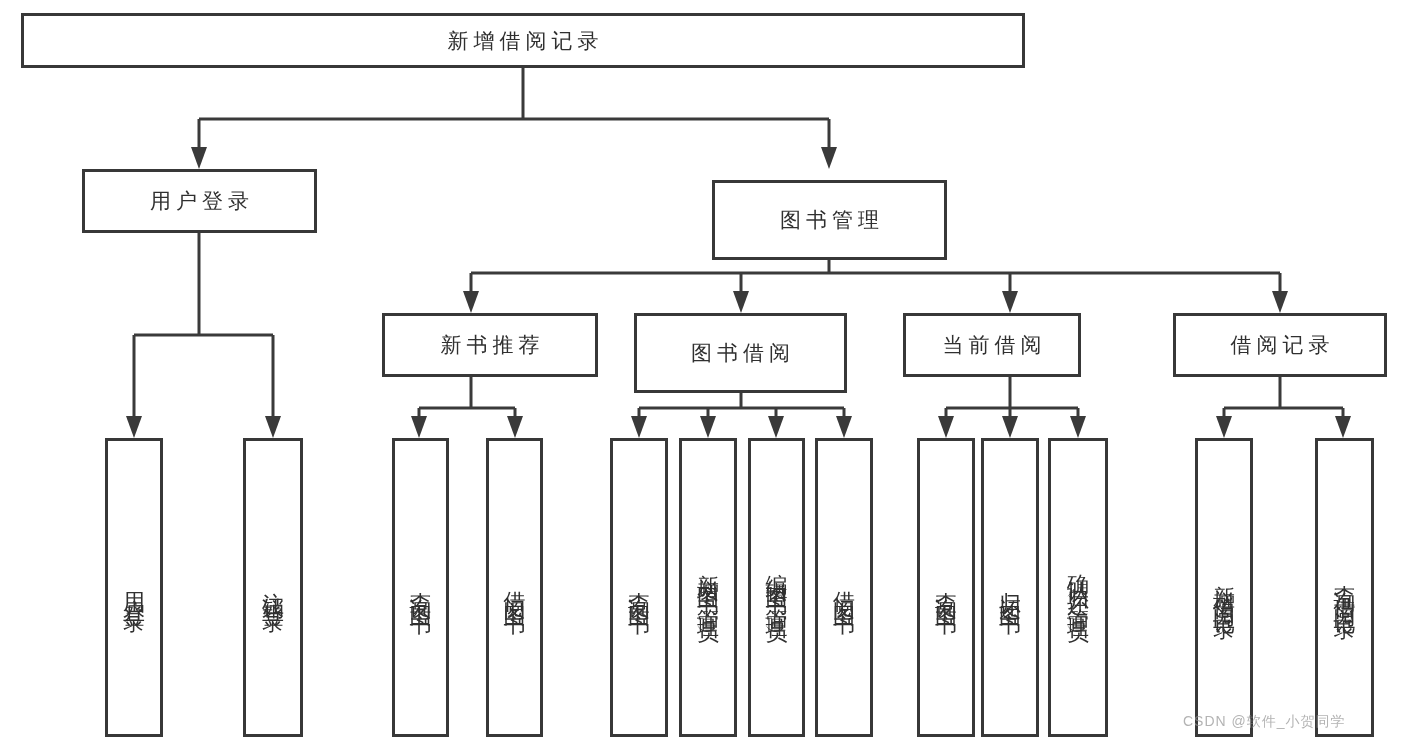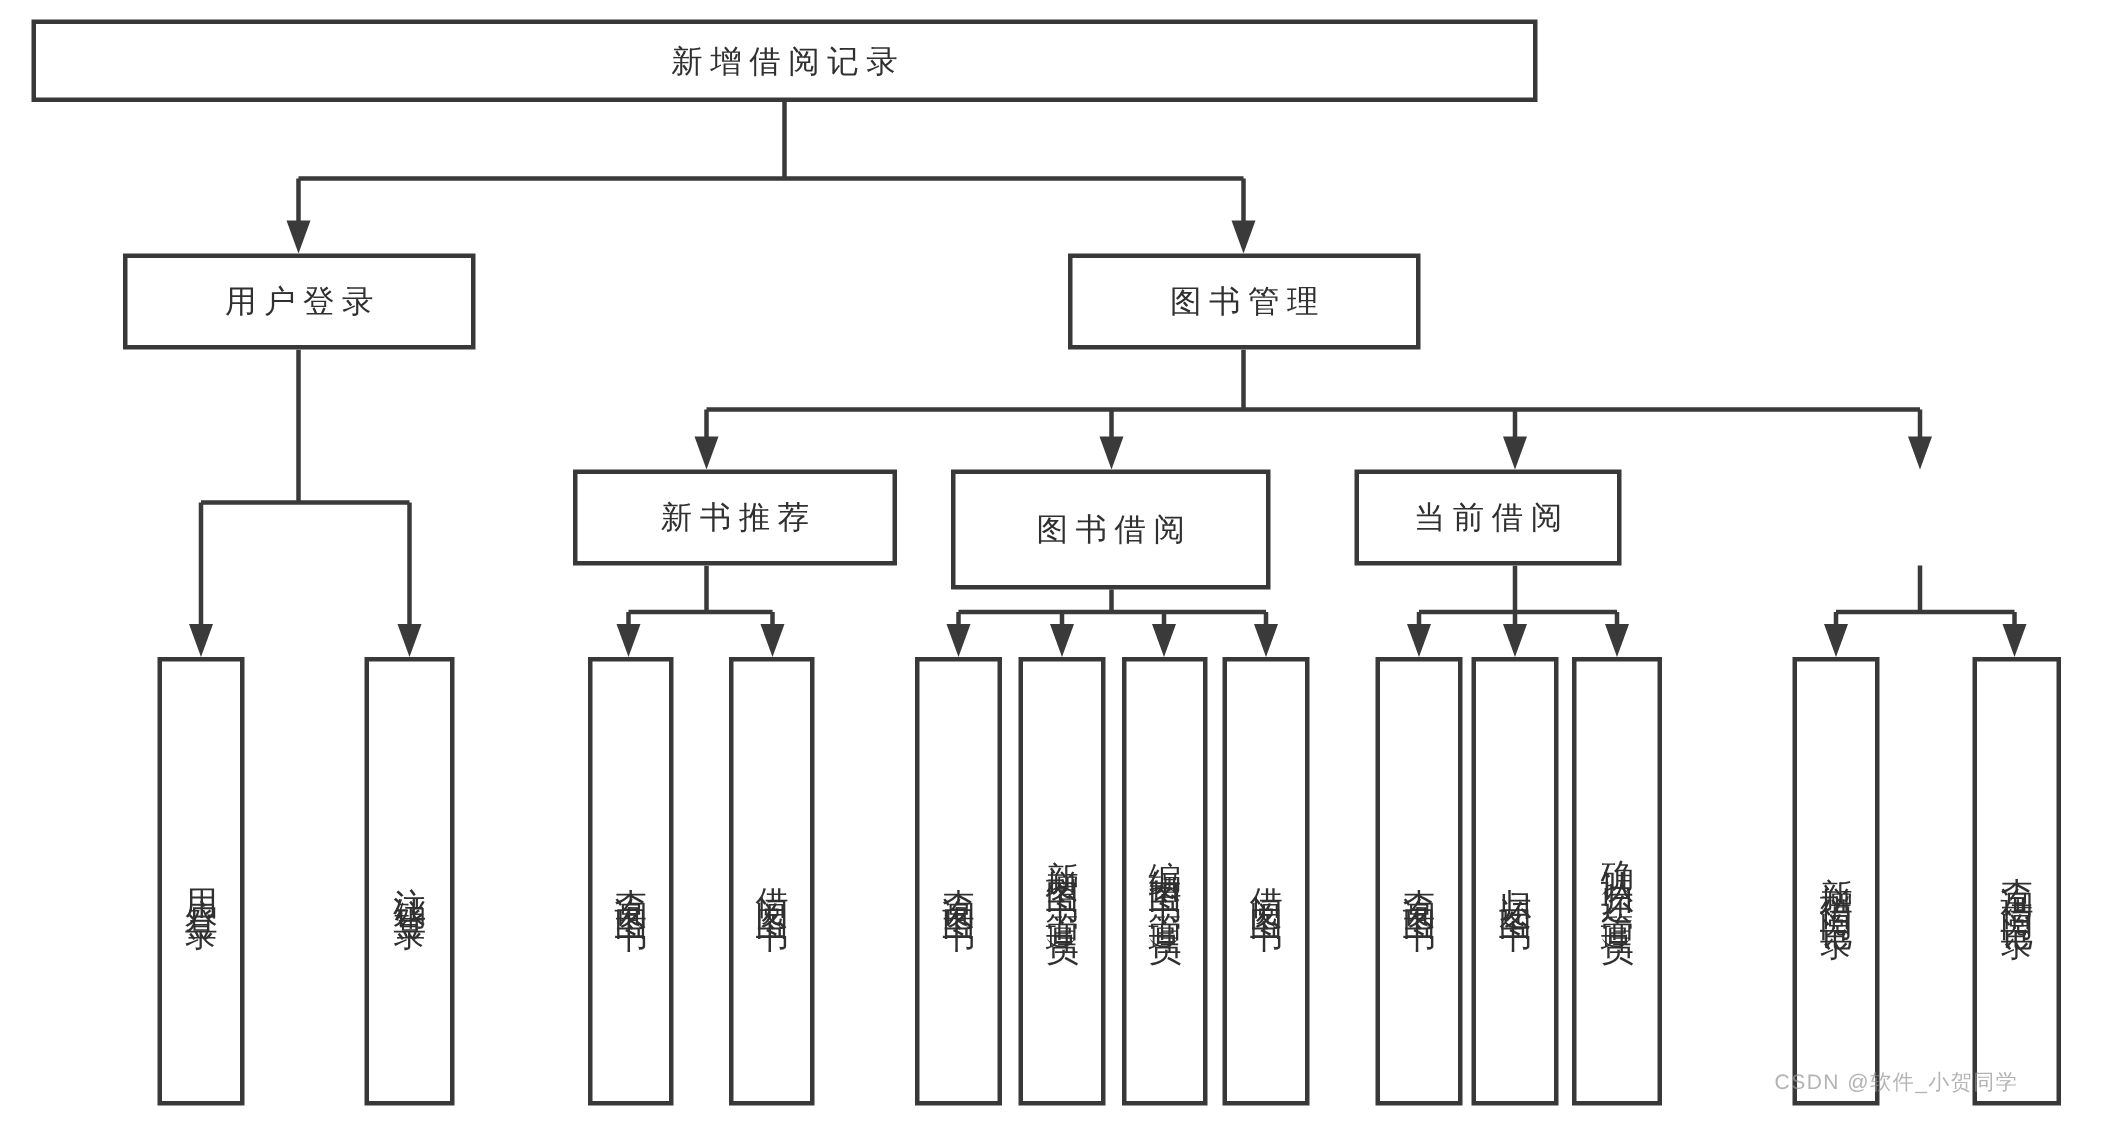--- a/index.html
+++ b/index.html
@@ -51,32 +51,35 @@
     <polygon points="1335,416 1351,416 1343,438"></polygon>
   </svg>
 
   <div class="box" style="left:21px;top:13px;width:1004px;height:55px">
     <span class="hlabel">新增借阅记录</span>
   </div>
 
   <div class="box" style="left:82px;top:169px;width:235px;height:64px">
     <span class="hlabel">用户登录</span>
   </div>
-  <div class="box" style="left:712px;top:169px;width:235px;height:64px">
+  <div class="box" style="left:712px;top:180px;width:235px;height:80px">
     <span class="hlabel">图书管理</span>
   </div>
 
   <div class="box" style="left:382px;top:313px;width:216px;height:64px">
     <span class="hlabel">新书推荐</span>
   </div>
   <div class="box" style="left:634px;top:313px;width:213px;height:80px">
     <span class="hlabel">图书借阅</span>
   </div>
   <div class="box" style="left:903px;top:313px;width:178px;height:64px">
     <span class="hlabel">当前借阅</span>
+  </div>
+  <div class="box" style="left:1173px;top:313px;width:214px;height:64px">
+    <span class="hlabel">借阅记录</span>
   </div>
 
   <div class="box leaf" style="left:105px;width:58px">
     <span class="vtext">用户登录</span>
   </div>
   <div class="box leaf" style="left:243px;width:60px">
     <span class="vtext">注销登录</span>
   </div>
 
   <div class="box leaf" style="left:392px;width:57px">

